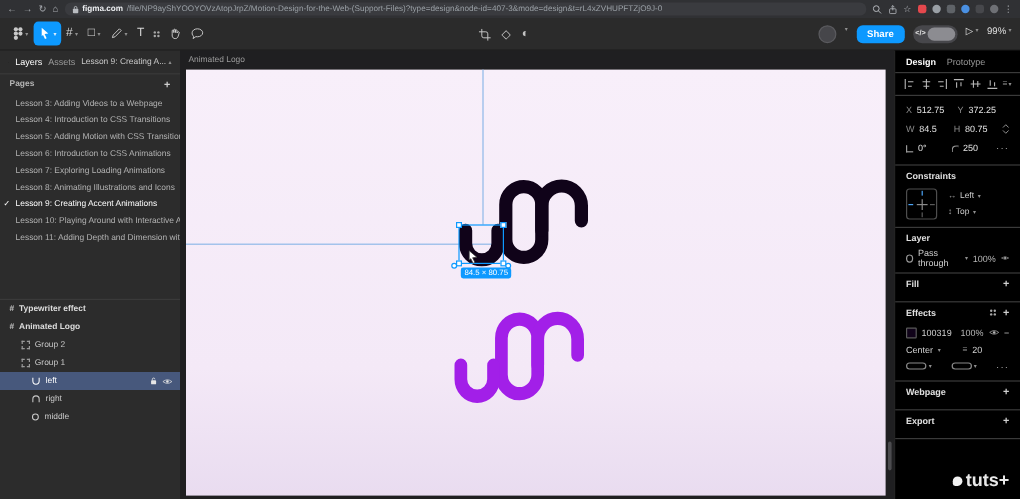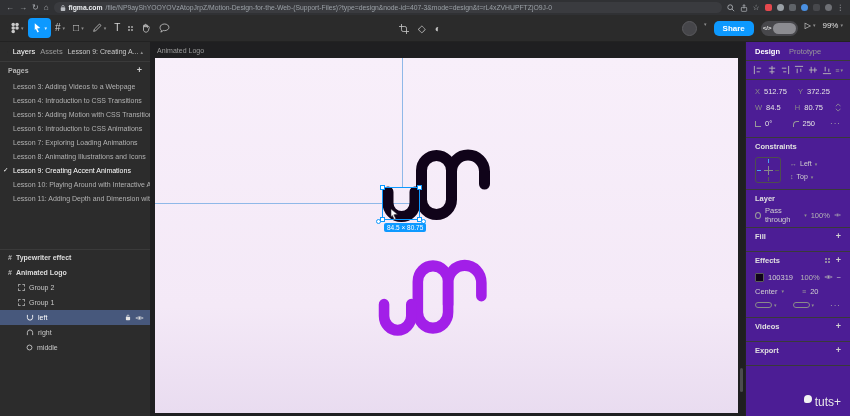--- a/index.html
+++ b/index.html
@@ -69,21 +69,21 @@
   .hnd{position:absolute;width:5px;height:5px;background:#fff;border:1px solid #0d99ff}
   .hnd.tl{left:-3px;top:-3px}.hnd.tr{right:-3px;top:-3px}.hnd.bl{left:-3px;bottom:-3px}.hnd.br{right:-3px;bottom:-3px}
   .rnd{position:absolute;width:5px;height:5px;background:#fff;border:1px solid #0d99ff;border-radius:50%}
   .rnd.bl{left:-7px;bottom:-5px}.rnd.br{right:-7px;bottom:-5px}
   .size-tip{position:absolute;left:234px;top:181px;background:#0d99ff;color:#fff;font-size:6.5px;padding:1px 3px;border-radius:2px;white-space:nowrap}
   .logo-svg{position:absolute}
   #cv-cursor{position:absolute;left:238px;top:166px}
   .cv-scroll{position:absolute;right:2px;bottom:24px;width:3px;height:24px;background:#4c4c4f;border-radius:2px}
 
   
-  #right-panel{width:105px;background:#4c1d95;border-left:1px solid #232323;display:flex;flex-direction:column;font-size:7.5px;flex-shrink:0;position:relative}
+  #right-panel{width:105px;background:#000000;border-left:1px solid #232323;display:flex;flex-direction:column;font-size:7.5px;flex-shrink:0;position:relative}
   .rp-tabs{height:19px;display:flex;gap:9px;align-items:center;padding:0 9px;border-bottom:1px solid #3a3a3a;flex-shrink:0}
   .rp-tab{color:#999;font-size:7.5px}
   .rp-tab.active{color:#fff;font-weight:bold}
   .rp-align{height:19px;display:flex;align-items:center;justify-content:space-between;padding:0 7px;border-bottom:1px solid #3a3a3a;flex-shrink:0}
   .rp-props{padding:5px 9px 7px;border-bottom:1px solid #3a3a3a;display:flex;flex-direction:column;gap:3px;flex-shrink:0}
   .prow{display:flex;align-items:center;height:13px}
   .pcell{display:flex;gap:4px;width:44px;align-items:center}
   .pl{color:#8a8a8a}
   .pv{color:#e4e4e4}
   .angle-ic{width:6px;height:6px;border-left:1px solid #999;border-bottom:1px solid #999;display:inline-block}
@@ -105,21 +105,21 @@
   .cns-dd{display:flex;flex-direction:column;gap:6px;justify-content:center;color:#d0d0d0;font-size:7px}
   .cns-dd>span{display:flex;align-items:center;gap:3px}
   .dd{font-size:5px;color:#8f8f8f}
   .gicon{color:#9a9a9a;font-size:7px}
   .sec-row{display:flex;align-items:center;gap:4px;padding:2px 9px 0;height:14px;color:#d0d0d0}
   .blend-ic{width:7px;height:7px;border:1px solid #9a9a9a;border-radius:50%;display:inline-block}
   .swatch{width:9px;height:9px;background:#100319;border:1px solid #5a5a5a;border-radius:1px;display:inline-block}
   .dots4{display:inline-grid;grid-template-columns:2px 2px;gap:1px}
   .dots4 i{width:2px;height:2px;background:#aaa;border-radius:50%}
   .pill{width:17px;height:6px;border:1px solid #8a8a8a;border-radius:3px;display:inline-block}
-  .watermark{position:absolute;right:9px;bottom:7px;display:flex;gap:3px;color:#e9e9e9;font-size:12px;font-weight:normal}
+  .watermark{position:absolute;right:9px;bottom:7px;display:flex;align-items:center;gap:3px;color:#e9e9e9;font-size:15px;font-weight:bold}
   .wm-dot{width:8px;height:8px;background:#f2f2f2;border-radius:50% 50% 50% 2px;display:inline-block}
   .dim{color:#b5b5b5}
   svg{display:block}
 </style>
 </head>
 <body>
 
 <div id="browser-bar">
   <span class="nav-ic">←</span>
   <span class="nav-ic">→</span>
@@ -525,21 +525,21 @@
         <span style="display:flex;align-items:center;gap:2px;margin-left:12px">
             <span class="pill"></span>
             <span class="dd">▾</span>
           </span>
         <span class="more-g">···</span>
       </div>
     </div>
 
     <div class="sec">
       <div class="sec-head">
-        <span>Videos</span>
+        <span>Webpage</span>
         <span class="plus-g">+</span>
       </div>
     </div>
 
     <div class="sec">
       <div class="sec-head">
         <span>Export</span>
         <span class="plus-g">+</span>
       </div>
     </div>

